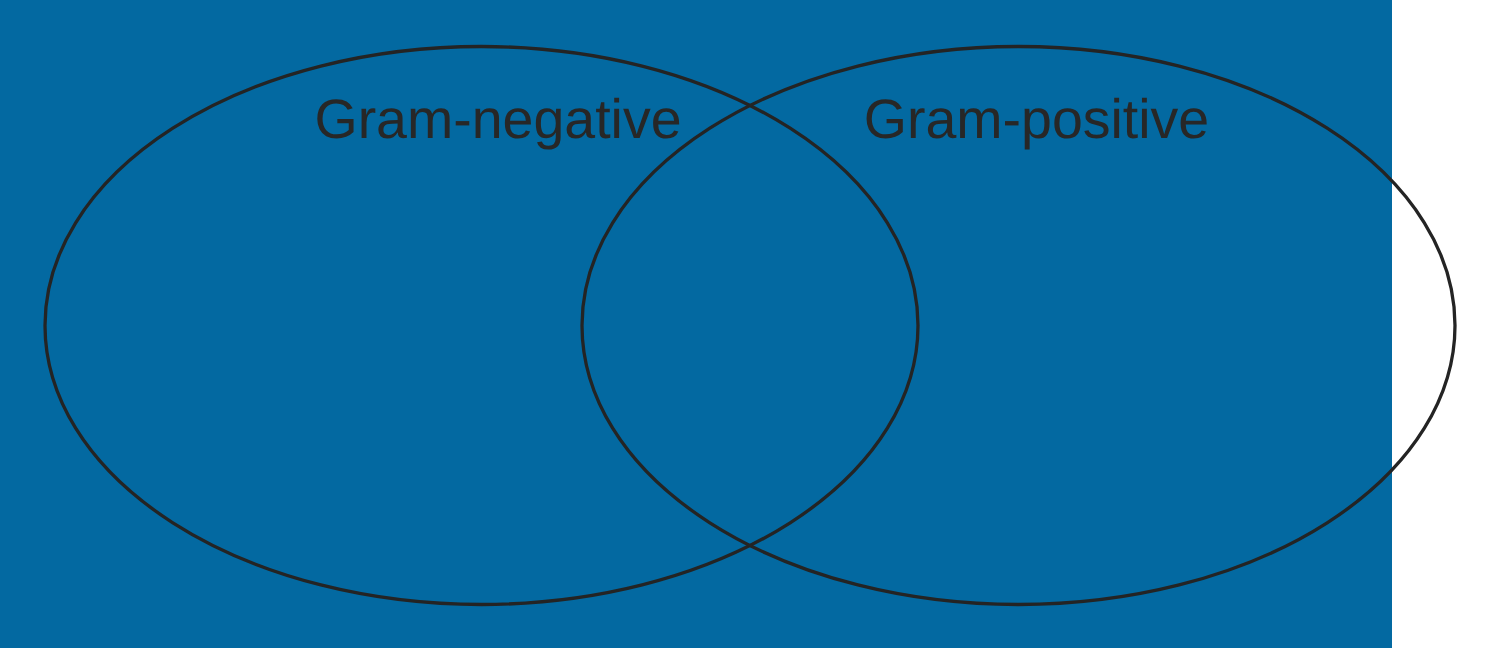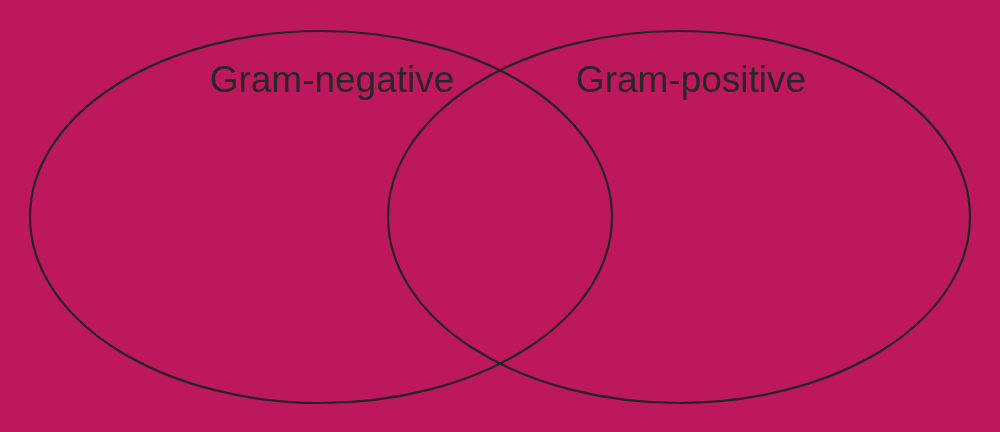--- a/index.html
+++ b/index.html
@@ -8,23 +8,23 @@
   }
   body {
     width: 1000px;
     height: 432px;
     background: #ffffff;
     font-family: "Liberation Sans", sans-serif;
     overflow: hidden;
   }
   .stage {
     position: relative;
-    width: 1000px;
+    width: 928px;
     height: 432px;
-    background: #be185d;
+    background: #0369a1;
   }
   .stage svg {
     display: block;
     width: 1000px;
     height: 432px;
   }
   .set-label {
     font-family: "Liberation Sans", sans-serif;
     font-size: 37px;
     font-weight: 400;

